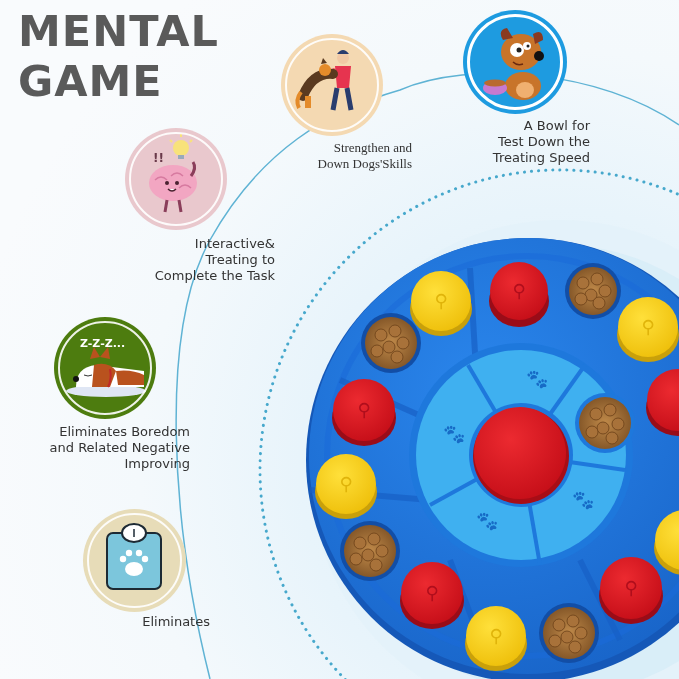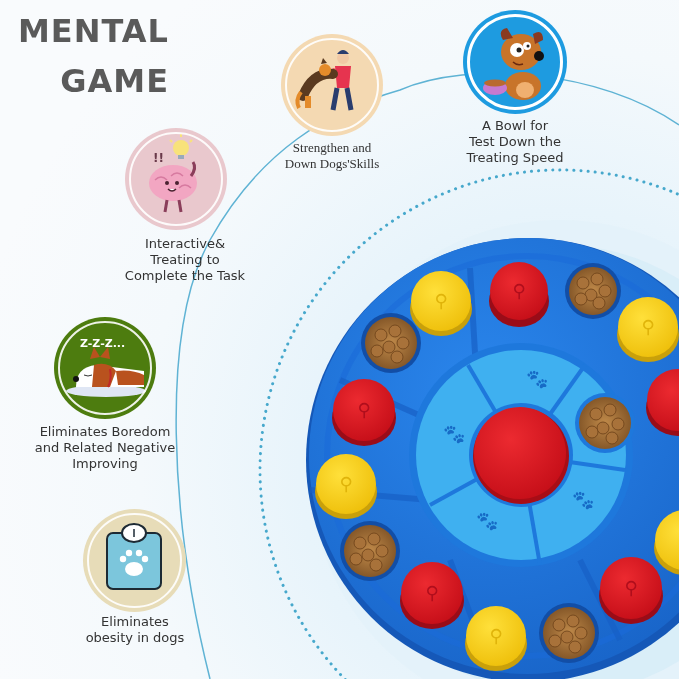--- a/index.html
+++ b/index.html
@@ -4,35 +4,34 @@
 <style>
   html, body { margin:0; padding:0; }
   body {
     width:679px; height:679px; overflow:hidden; position:relative;
     background: radial-gradient(circle at 560px 470px, #dbeef8 0px, #e8f4fb 260px, #f4f9fc 420px, #f9fbfd 600px);
     font-family: "DejaVu Sans", sans-serif;
   }
   .title {
     position:absolute; left:18px; top:6px;
     font-family:"DejaVu Sans", sans-serif; font-weight:bold;
-    font-size:32px; line-height:50px; color:#5a5a5a; letter-spacing:1px;
+    font-size:43px; line-height:50px; color:#5a5a5a; letter-spacing:1px;
     margin:0;
-    text-align:right;
   }
   svg.bg { position:absolute; left:0; top:0; }
   .badge {
     position:absolute; border-radius:50%;
     box-sizing:border-box;
   }
   .badge .ring {
     position:absolute; inset:4px; border-radius:50%; border:2px solid rgba(255,255,255,0.9);
   }
   .label {
     position:absolute; font-size:13px; line-height:16px; color:#333;
-    text-align:center; white-space:nowrap;
+    text-align:right; white-space:nowrap;
   }
   .puzzle { position:absolute; left:0; top:0; }
 </style>
 </head>
 <body>
 
 <svg class="bg" width="679" height="679" viewBox="0 0 679 679">
 
   <circle cx="560" cy="470" r="250" fill="#e3f2fa" opacity="0.9"></circle>
   <circle cx="560" cy="470" r="225" fill="#d6ecf8" opacity="0.8"></circle>
@@ -156,21 +155,20 @@
       <line x1="51" y1="20" x2="51" y2="28" stroke="#1d2a34" stroke-width="1.5"></line>
       <ellipse cx="51" cy="60" rx="9" ry="7" fill="#fff"></ellipse>
       <circle cx="40" cy="50" r="3.2" fill="#fff"></circle>
         <circle cx="46" cy="44" r="3.2" fill="#fff"></circle>
       <circle cx="56" cy="44" r="3.2" fill="#fff"></circle>
         <circle cx="62" cy="50" r="3.2" fill="#fff"></circle>
     </svg>
   </div>
   <div class="label" style="left:60px;top:614px;width:150px;">
     <div>Eliminates</div>
-    <div>obesity in dogs</div>
   </div>
 </div>
 
 <svg class="puzzle" width="679" height="679" viewBox="0 0 679 679">
   <defs>
     <radialGradient id="baseG" cx="0.4" cy="0.35" r="0.8">
       <stop offset="0" stop-color="#2a86ec"></stop>
       <stop offset="1" stop-color="#1660c4"></stop>
     </radialGradient>
     <radialGradient id="redG" cx="0.4" cy="0.35" r="0.7">

